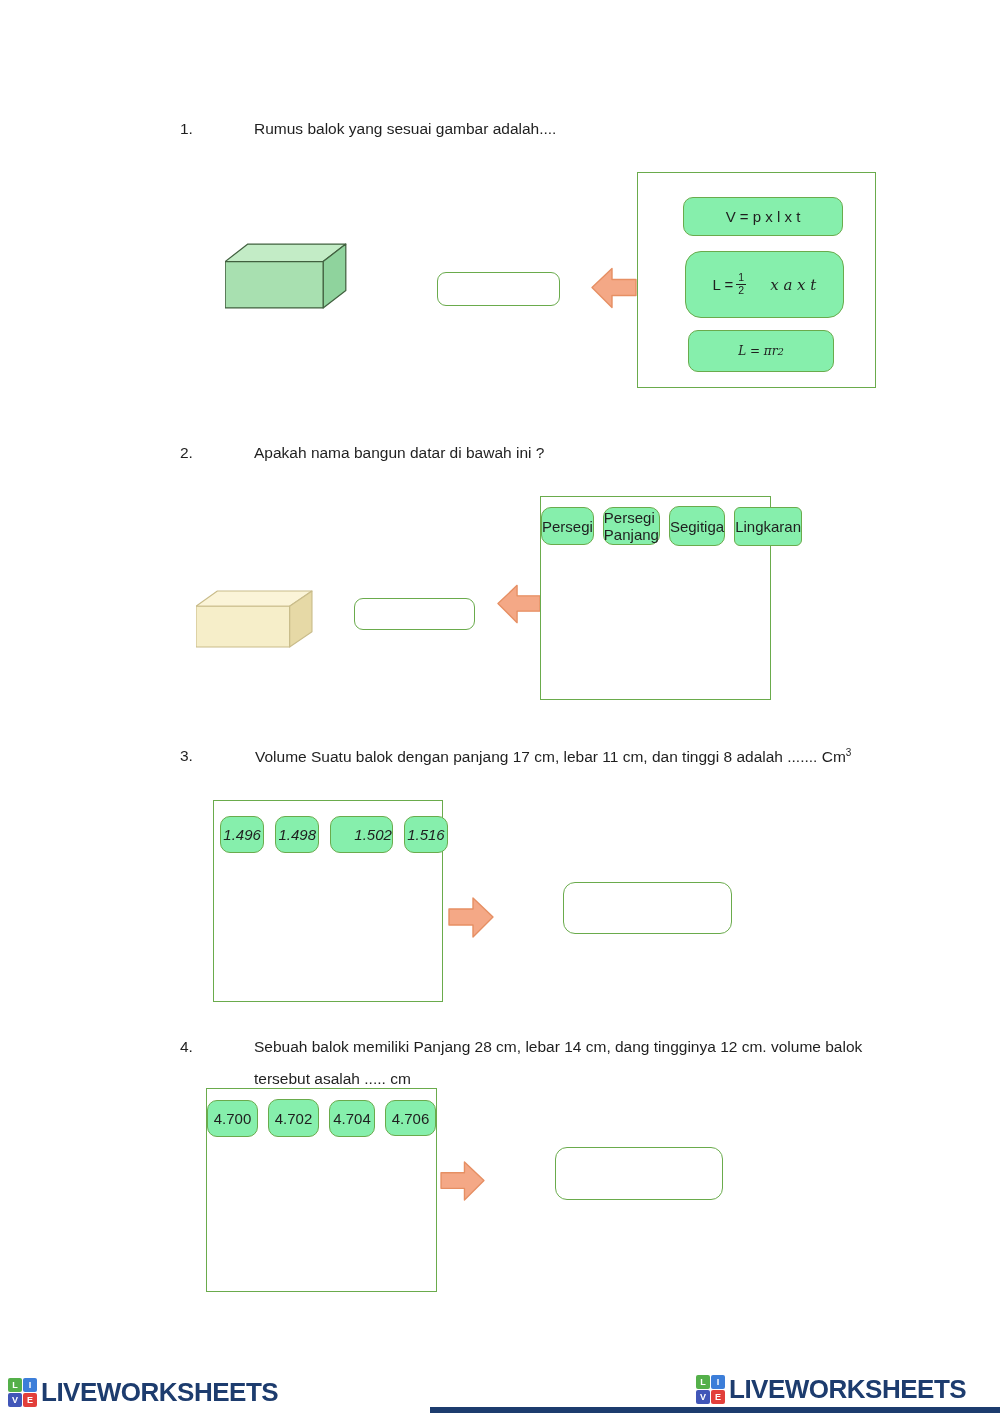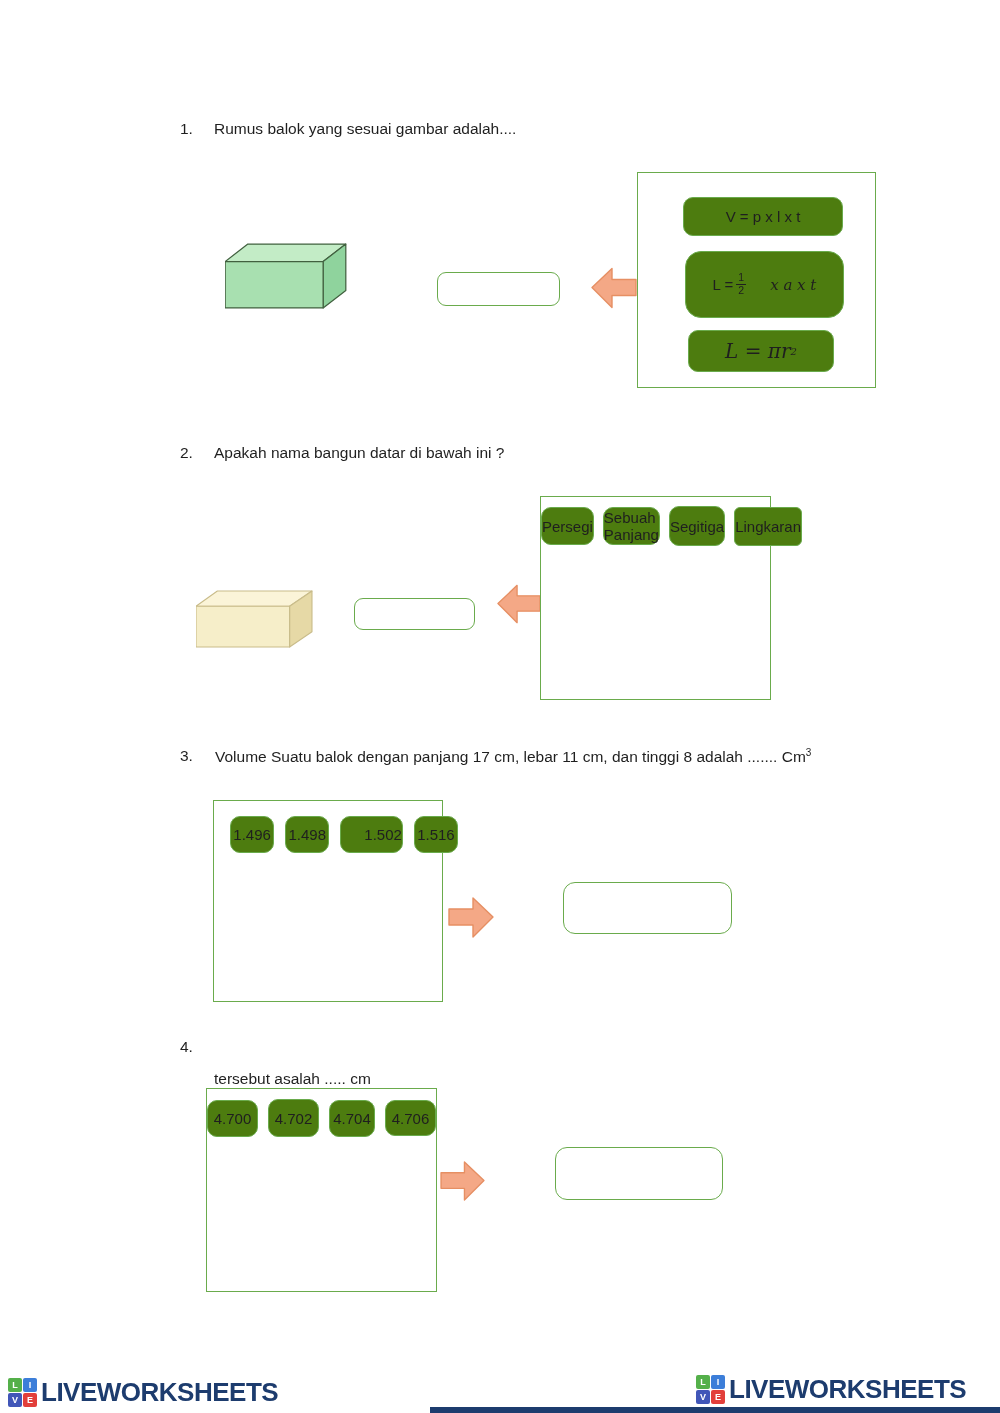--- a/index.html
+++ b/index.html
@@ -2,28 +2,28 @@
 <html><head>
 <meta charset="utf-8">
 <style>
   html,body{margin:0;padding:0;background:#fff;}
   #page{
     position:relative;width:1000px;height:1413px;background:#ffffff;
     font-family:"Liberation Sans", sans-serif;color:#1f1f1f;overflow:hidden;
   }
   .abs{position:absolute;}
   .qnum{font-size:15.5px;}
-  .qtext{font-size:15.5px;}
+  .qtext{font-size:15.5px;margin-left:40px;}
   sup{font-size:10px;}
   
   .group-box{
     position:absolute;border:1.7px solid #6aab4c;background:#fff;box-sizing:border-box;
   }
   .opt-box{
-    border:1.6px solid #6aab4c;border-radius:10px;background:#4d7c0f;box-sizing:border-box;
+    border:1.6px solid #6aab4c;border-radius:10px;background:#86efac;box-sizing:border-box;
     display:flex;align-items:center;justify-content:center;font-size:15px;
   }
   .answer-box{
     position:absolute;border:1.7px solid #6aab4c;background:#fff;box-sizing:border-box;
   }
   
   .f-box{position:absolute;}
   .math-it{font-family:"DejaVu Serif", serif;font-style:italic;}
   .frac{display:inline-flex;flex-direction:column;text-align:center;font-size:10.5px;line-height:1.1;vertical-align:middle;margin:0 3px;}
   .frac .num{border-bottom:1.2px solid #1f1f1f;padding:0 2px;}
@@ -67,21 +67,21 @@
     </div>
     <div class="opt-box f-box" style="left:47px;top:78px;width:159px;height:67px;border-radius:16px;">
       <span>L =</span>
       <span class="frac">
         <span class="num">1</span>
         <span class="den">2</span>
       </span>
       <span class="math-it" style="font-size:15px;margin-left:21px;">x a x t</span>
     </div>
     <div class="opt-box f-box" style="left:50px;top:157px;width:146px;height:42px;">
-      <span class="math-it" style="font-size:20px;">L = πr</span>
+      <span class="math-it" style="font-size:12px;">L = πr</span>
         <sup class="math-it">2</sup>
     </div>
   </div>
 
   <span class="abs qnum" style="left:180px;top:444px;">2.</span>
   <span class="abs qtext" style="left:214px;top:444px;">Apakah nama bangun datar di bawah ini ?</span>
 
   <div class="abs" style="left:196px;top:590px;">
     <svg width="117" height="58" viewBox="0 0 115 57">
       <polygon points="0,16 21,1 114,1 92,16" stroke-width="1.1" stroke-linejoin="round" fill="#fbf4d8" stroke="#c9bc8a"></polygon>
@@ -97,36 +97,36 @@
       <polygon points="1,20 21,1 21,12 45,12 45,28 21,28 21,40" stroke-width="1.4" stroke-linejoin="round" fill="#f4a886" stroke="#e68f63"></polygon>
     </svg>
   </div>
 
   <div class="group-box" style="left:540px;top:496px;width:231px;height:204px;">
     <div class="opt-stack" style="left:0;top:0;width:100%;padding-top:9px;gap:9px;">
       <div class="opt-box" style="width:163px;height:38px;">
         <span>Persegi</span>
       </div>
       <div class="opt-box" style="width:163px;height:38px;">
-        <span>Sebuah Panjang</span>
+        <span>Persegi Panjang</span>
       </div>
       <div class="opt-box" style="width:163px;height:40px;">
         <span>Segitiga</span>
       </div>
       <div class="opt-box" style="width:163px;height:39px;border-radius:6px;">
         <span>Lingkaran</span>
       </div>
     </div>
   </div>
 
   <span class="abs qnum" style="left:180px;top:747px;">3.</span>
   <span class="abs qtext" style="left:215px;top:747px;"><span>Volume Suatu balok dengan panjang 17 cm, lebar 11 cm, dan tinggi 8 adalah ....... Cm</span><sup>3</sup></span>
 
   <div class="group-box" style="left:213px;top:800px;width:230px;height:202px;">
-    <div class="opt-stack" style="left:16px;top:0;width:100%;padding-top:15px;gap:11px;">
+    <div class="opt-stack" style="left:6px;top:0;width:100%;padding-top:15px;gap:11px;font-style:italic;">
       <div class="opt-box" style="width:125px;height:37px;">
         <span>1.496</span>
       </div>
       <div class="opt-box" style="width:125px;height:37px;">
         <span>1.498</span>
       </div>
       <div class="opt-box" style="width:125px;height:37px;padding-left:23px;">
         <span>1.502</span>
       </div>
       <div class="opt-box" style="width:125px;height:37px;">
@@ -137,20 +137,21 @@
 
   <div class="abs" style="left:448px;top:896px;">
     <svg width="46" height="43" viewBox="0 0 46 41">
       <polygon points="45,20 25,1 25,12 1,12 1,28 25,28 25,40" stroke-width="1.4" stroke-linejoin="round" fill="#f4a886" stroke="#e68f63"></polygon>
     </svg>
   </div>
 
   <div class="answer-box" style="left:563px;top:882px;width:169px;height:52px;border-radius:12px;"></div>
 
   <span class="abs qnum" style="left:180px;top:1038px;">4.</span>
+  <span class="abs qtext" style="left:214px;top:1038px;">Sebuah balok memiliki Panjang 28 cm, lebar 14 cm, dang tingginya 12 cm. volume balok</span>
   <span class="abs qtext" style="left:214px;top:1070px;">tersebut asalah ..... cm</span>
 
   <div class="group-box" style="left:206px;top:1088px;width:231px;height:204px;">
     <div class="opt-stack" style="left:0;top:0;width:100%;padding-top:10px;gap:10px;">
       <div class="opt-box" style="width:120px;height:37px;">
         <span>4.700</span>
       </div>
       <div class="opt-box" style="width:120px;height:38px;">
         <span>4.702</span>
       </div>

